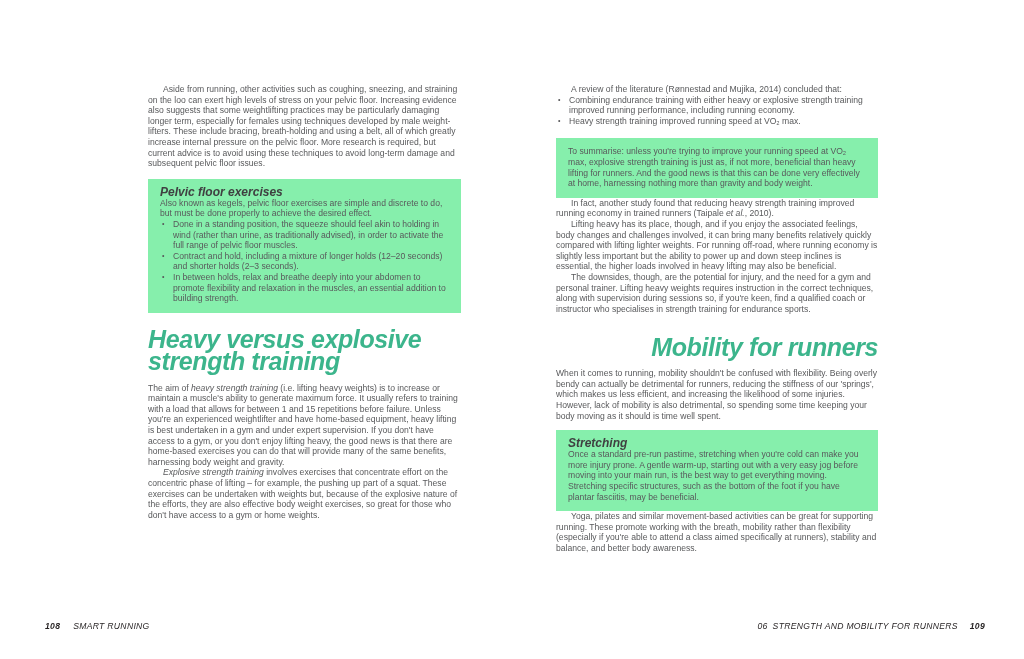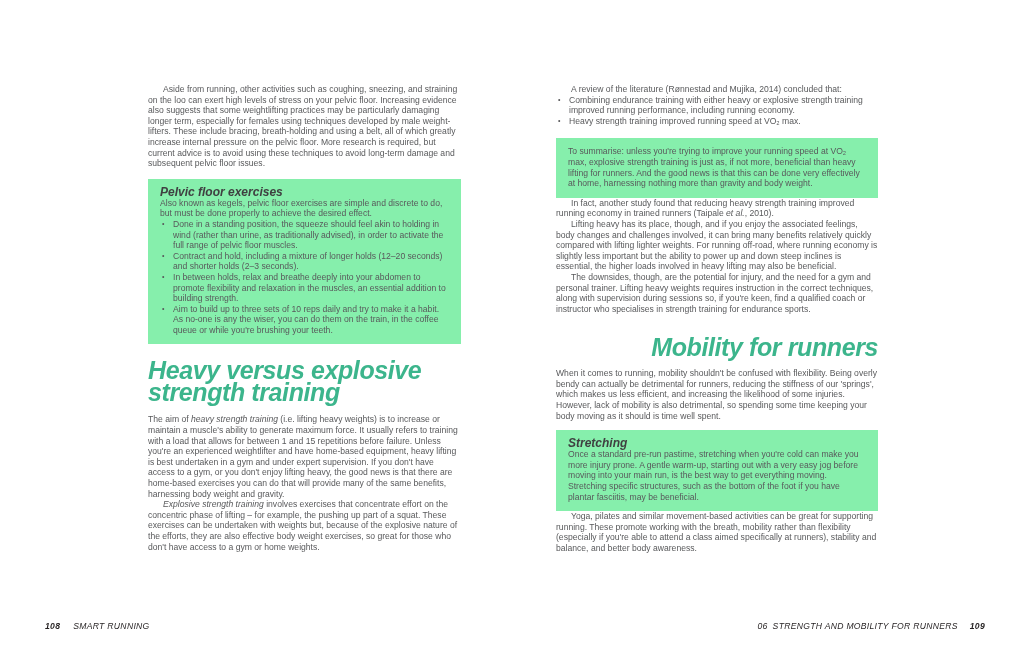--- a/index.html
+++ b/index.html
@@ -43,21 +43,20 @@
   <div class="col col-left">
     <p class="body ind">Aside from running, other activities such as coughing, sneezing, and straining on the loo can exert high levels of stress on your pelvic floor. Increasing evidence also suggests that some weightlifting practices may be particularly damaging longer term, especially for females using techniques developed by male weight-lifters. These include bracing, breath-holding and using a belt, all of which greatly increase internal pressure on the pelvic floor. More research is required, but current advice is to avoid using these techniques to avoid long-term damage and subsequent pelvic floor issues.</p>
 
     <div class="greybox">
       <div class="box-title">Pelvic floor exercises</div>
       <p class="body">Also known as kegels, pelvic floor exercises are simple and discrete to do, but must be done properly to achieve the desired effect.</p>
       <ul class="bullets box-list">
         <li>Done in a standing position, the squeeze should feel akin to holding in wind (rather than urine, as traditionally advised), in order to activate the full range of pelvic floor muscles.</li>
         <li>Contract and hold, including a mixture of longer holds (12–20 seconds) and shorter holds (2–3 seconds).</li>
         <li>In between holds, relax and breathe deeply into your abdomen to promote flexibility and relaxation in the muscles, an essential addition to building strength.</li>
-        <li>Aim to build up to three sets of 10 reps daily and try to make it a habit. As no-one is any the wiser, you can do them on the train, in the coffee queue or while you're brushing your teeth.</li>
       </ul>
     </div>
 
     <h1 class="green-h"><span>Heavy versus explosive</span><br><span>strength training</span></h1>
 
     <p class="body"><span>The aim of </span><span class="it">heavy strength training</span><span> (i.e. lifting heavy weights) is to increase or maintain a muscle's ability to generate maximum force. It usually refers to training with a load that allows for between 1 and 15 repetitions before failure. Unless you're an experienced weightlifter and have home-based equipment, heavy lifting is best undertaken in a gym and under expert supervision. If you don't have access to a gym, or you don't enjoy lifting heavy, the good news is that there are home-based exercises you can do that will provide many of the same benefits, harnessing body weight and gravity.</span></p>
     <p class="body ind"><span class="it">Explosive strength training</span><span> involves exercises that concentrate effort on the concentric phase of lifting – for example, the pushing up part of a squat. These exercises can be undertaken with weights but, because of the explosive nature of the efforts, they are also effective body weight exercises, so great for those who don't have access to a gym or home weights.</span></p>
   </div>
 
   <div class="col col-right">

